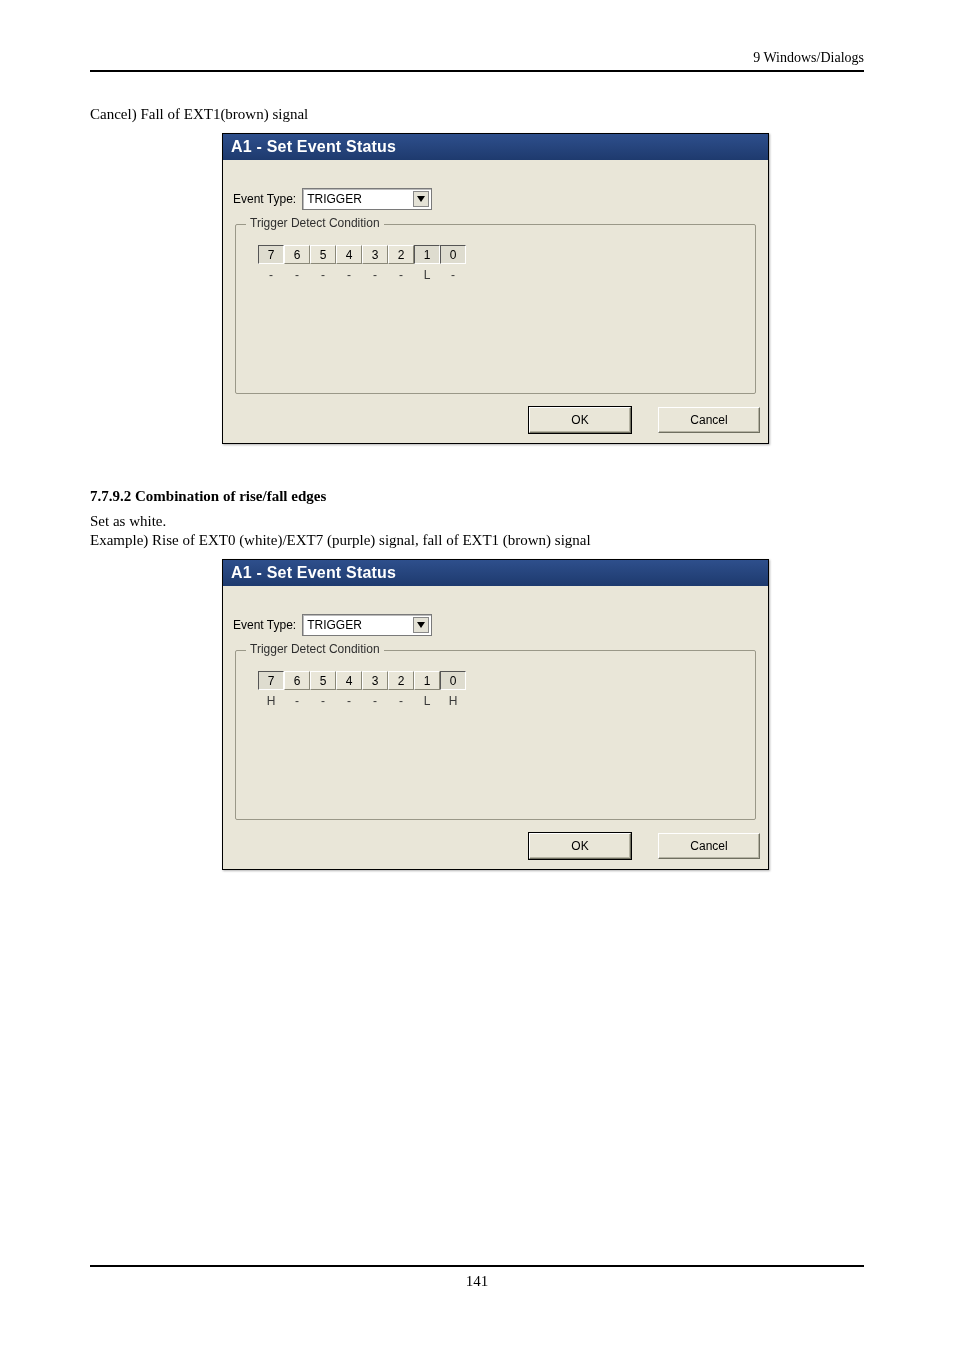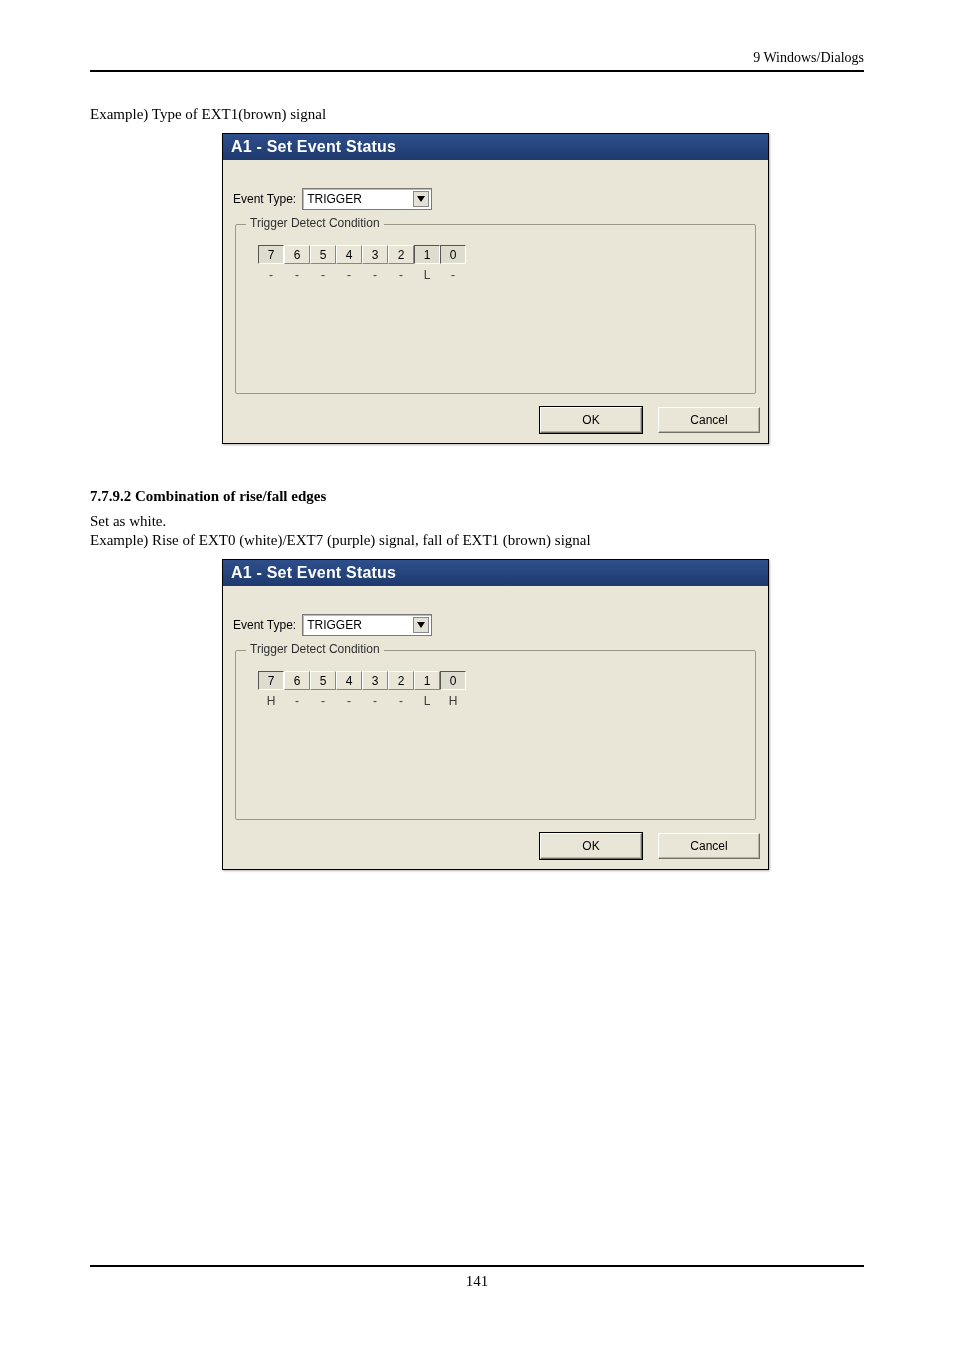--- a/index.html
+++ b/index.html
@@ -137,21 +137,21 @@
   .valcell {
     width: 26px;
     text-align: center;
     font-size: 12px;
     color: #3a3a3a;
     box-sizing: border-box;
   }
   .btnbar {
     display: flex;
     justify-content: flex-end;
-    gap: 16px;
+    gap: 27px;
     padding: 4px 8px 10px 8px;
   }
   .winbtn {
     width: 100px;
     height: 24px;
     background: #e9e6d8;
     border-top: 1px solid #fff;
     border-left: 1px solid #fff;
     border-right: 1px solid #6f6f60;
     border-bottom: 1px solid #6f6f60;
@@ -177,21 +177,21 @@
     margin-top: 6px;
   }
 </style>
 </head>
 <body>
 
 <div class="page">
   <div class="running-head">9  Windows/Dialogs</div>
   <hr class="head-rule">
 
-  <p class="caption">Example) Type of EXT1(brown) signal</p>
+  <p class="caption">Cancel) Fall of EXT1(brown) signal</p>
 
   <div class="dialog-wrap">
     <div class="dialog">
       <div class="titlebar">A1 - Set Event Status</div>
       <div class="dlg-body">
         <div class="row">
           <span>Event Type:</span>
           <div class="select">
             <span>TRIGGER</span>
             <span class="select-arrow">

